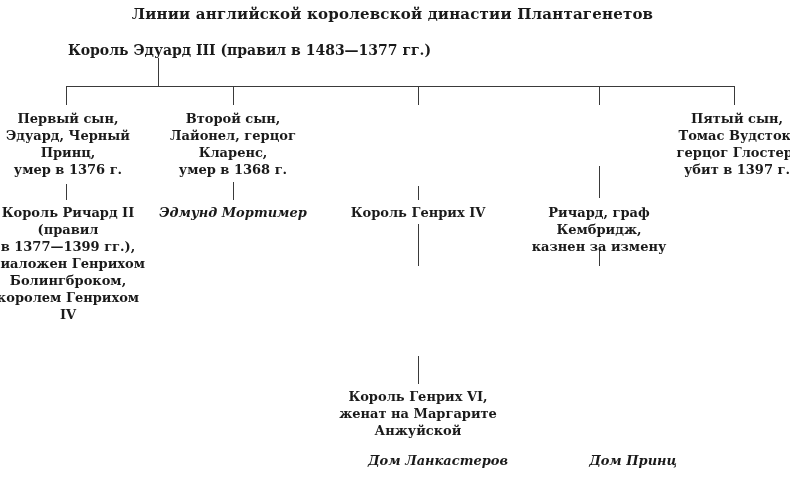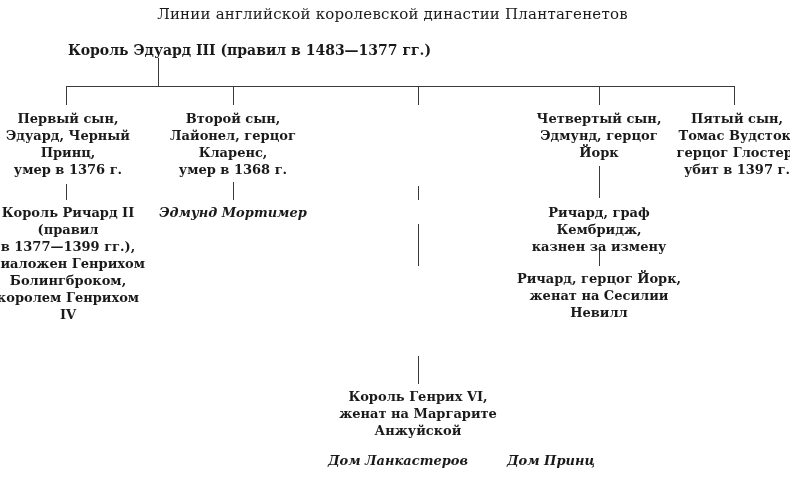--- a/index.html
+++ b/index.html
@@ -16,21 +16,21 @@
     color: #1a1a1a;
     overflow: hidden;
   }
   .title {
     position: absolute;
     top: 5px;
     left: 0;
     width: 785px;
     text-align: center;
     font-size: 15px;
-    font-weight: normal;
+    font-weight: bold;
     letter-spacing: 0.2px;
   }
   .root-label {
     position: absolute;
     top: 42px;
     left: 68px;
     font-size: 14px;
     font-weight: bold;
     white-space: nowrap;
   }
@@ -41,21 +41,21 @@
     line-height: 17px;
     text-align: center;
     white-space: pre-line;
   }
   .house-label {
     position: absolute;
     font-size: 13px;
     font-weight: bold;
     font-style: italic;
     line-height: 17px;
-    text-align: left;
+    text-align: right;
   }
   .vline {
     position: absolute;
     width: 1px;
     background: #3a3a3a;
   }
   .hline {
     position: absolute;
     height: 1px;
     background: #3a3a3a;
@@ -95,33 +95,28 @@
 ниаложен Генрихом
 Болингброком,
 королем Генрихом IV</div>
 
   <div class="node" style="left:153px; top:110px; width:160px;">Второй сын,
 Лайонел, герцог
 Кларенс,
 умер в 1368 г.</div>
   <div class="node" style="left:153px; top:204px; width:160px;font-style:italic;">Эдмунд Мортимер</div>
 
+  <div class="node" style="left:328px; top:204px; width:180px;">Король Генрих IV</div>
   <div class="node" style="left:328px; top:388px; width:180px;">Король Генрих VI,
 женат на Маргарите
 Анжуйской</div>
 
-  <div class="node" style="left:514px; top:110px; width:170px;">Четвертый сын,
-Эдмунд, герцог
-Йорк</div>
   <div class="node" style="left:514px; top:204px; width:170px;">Ричард, граф
 Кембридж,
 казнен за измену</div>
-  <div class="node" style="left:514px; top:270px; width:170px;">Ричард, герцог Йорк,
-женат на Сесилии
-Невилл</div>
 
   <div class="node" style="left:672px; top:110px; width:130px;">Пятый сын,
 Томас Вудсток,
 герцог Глостер,
 убит в 1397 г.</div>
 
   <div class="house-label" style="left:328px; top:452px; width:180px;">Дом Ланкастеров</div>
   <div class="house-label" style="left:507px; top:452px; width:170px;">Дом Принц</div>
 
 </div>

